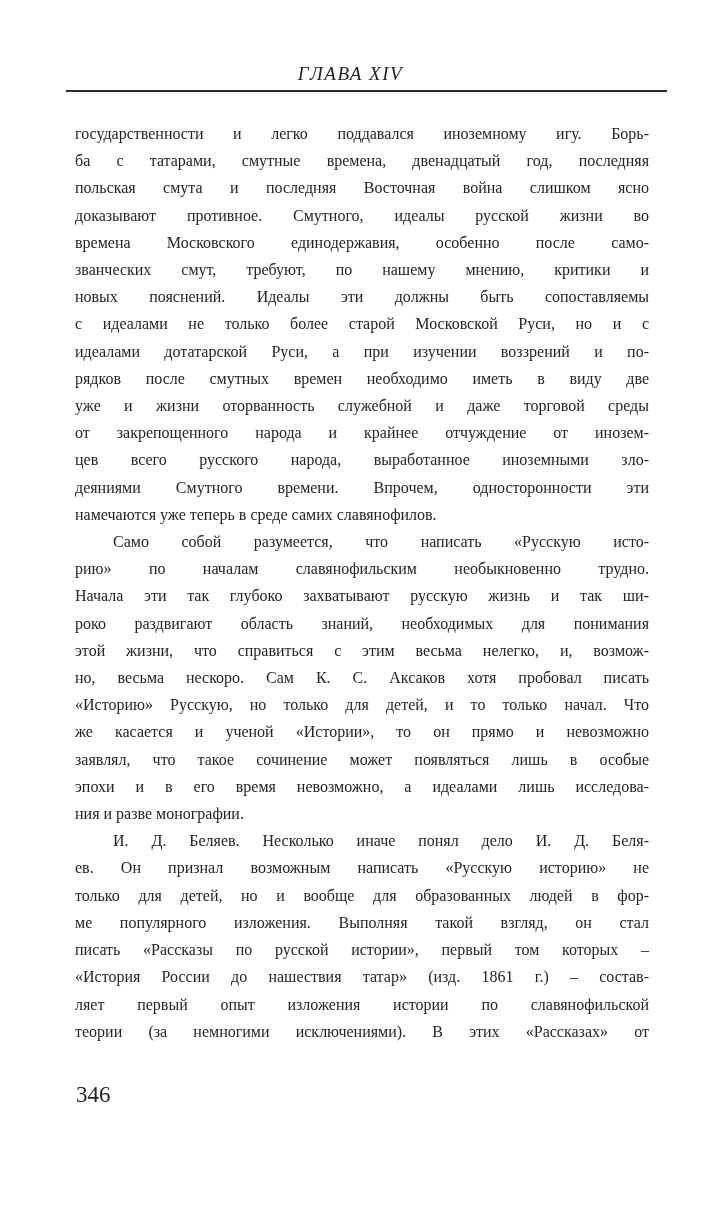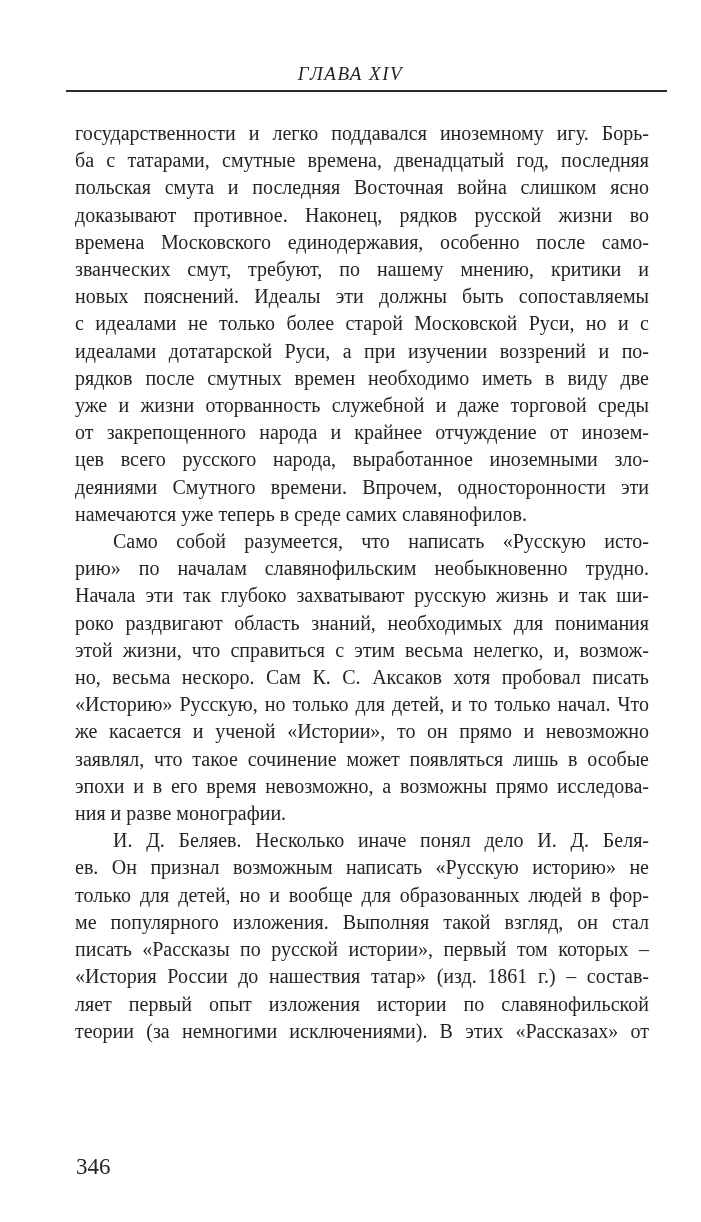--- a/index.html
+++ b/index.html
@@ -39,53 +39,53 @@
     left: 66px;
     width: 601px;
     height: 2px;
     background: var(--rule-color);
   }
   .text-block {
     position: absolute;
     top: 120px;
     left: 75px;
     width: 574px;
-    font-size: 20px;
+    font-size: 16px;
   }
   .paragraph { margin: 0; padding: 0; }
   .line {
     line-height: 27.2px;
     text-align: justify;
     text-align-last: justify;
     white-space: normal;
   }
   .line.last { text-align-last: left; }
   .line.indent { text-indent: 38px; }
   .line b { font-weight: normal; }
   .page-number {
     position: absolute;
     left: 76px;
-    top: 1152px;
+    top: 1080px;
     font-size: 23px;
     line-height: 30px;
     color: var(--text-color);
   }
 </style>
 </head>
 <body>
 
 <div class="page">
   <div class="chapter-heading">ГЛАВА XIV</div>
   <div class="header-rule"></div>
   <div class="text-block">
       <div class="paragraph">
         <div class="line">государственности и легко поддавался иноземному игу. Борь-</div>
         <div class="line">ба с татарами, смутные времена, двенадцатый год, последняя</div>
         <div class="line">польская смута и последняя Восточная война слишком ясно</div>
-        <div class="line">доказывают противное. Наконец, рядков русской жизни во</div>
+        <div class="line">доказывают противное. Смутного, идеалы русской жизни во</div>
         <div class="line">времена Московского единодержавия, особенно после само-</div>
         <div class="line">званческих смут, требуют, по нашему мнению, критики и</div>
         <div class="line">новых пояснений. Идеалы эти должны быть сопоставляемы</div>
         <div class="line">с идеалами не только более старой Московской Руси, но и с</div>
         <div class="line">идеалами дотатарской Руси, а при изучении воззрений и по-</div>
         <div class="line">рядков после смутных времен необходимо иметь в виду две</div>
         <div class="line">уже и жизни оторванность служебной и даже торговой среды</div>
         <div class="line">от закрепощенного народа и крайнее отчуждение от инозем-</div>
         <div class="line">цев всего русского народа, выработанное иноземными зло-</div>
         <div class="line">деяниями Смутного времени. Впрочем, односторонности эти</div>
@@ -94,21 +94,21 @@
       <div class="paragraph">
         <div class="line indent">Само собой разумеется, что написать «Русскую исто-</div>
         <div class="line">рию» по началам славянофильским необыкновенно трудно.</div>
         <div class="line">Начала эти так глубоко захватывают русскую жизнь и так ши-</div>
         <div class="line">роко раздвигают область знаний, необходимых для понимания</div>
         <div class="line">этой жизни, что справиться с этим весьма нелегко, и, возмож-</div>
         <div class="line">но, весьма нескоро. Сам К. С. Аксаков хотя пробовал писать</div>
         <div class="line">«Историю» Русскую, но только для детей, и то только начал. Что</div>
         <div class="line">же касается и ученой «Истории», то он прямо и невозможно</div>
         <div class="line">заявлял, что такое сочинение может появляться лишь в особые</div>
-        <div class="line">эпохи и в его время невозможно, а возможны прямо исследова-</div>
+        <div class="line">эпохи и в его время невозможно, а идеалами лишь исследова-</div>
         <div class="line last">ния и разве монографии.</div>
       </div>
       <div class="paragraph">
         <div class="line indent"><b>И. Д. Беляев.</b> Несколько иначе понял дело И. Д. Беля-</div>
         <div class="line">ев. Он признал возможным написать «Русскую историю» не</div>
         <div class="line">только для детей, но и вообще для образованных людей в фор-</div>
         <div class="line">ме популярного изложения. Выполняя такой взгляд, он стал</div>
         <div class="line">писать «Рассказы по русской истории», первый том которых –</div>
         <div class="line">«История России до нашествия татар» (изд. 1861 г.) – состав-</div>
         <div class="line">ляет первый опыт изложения истории по славянофильской</div>

